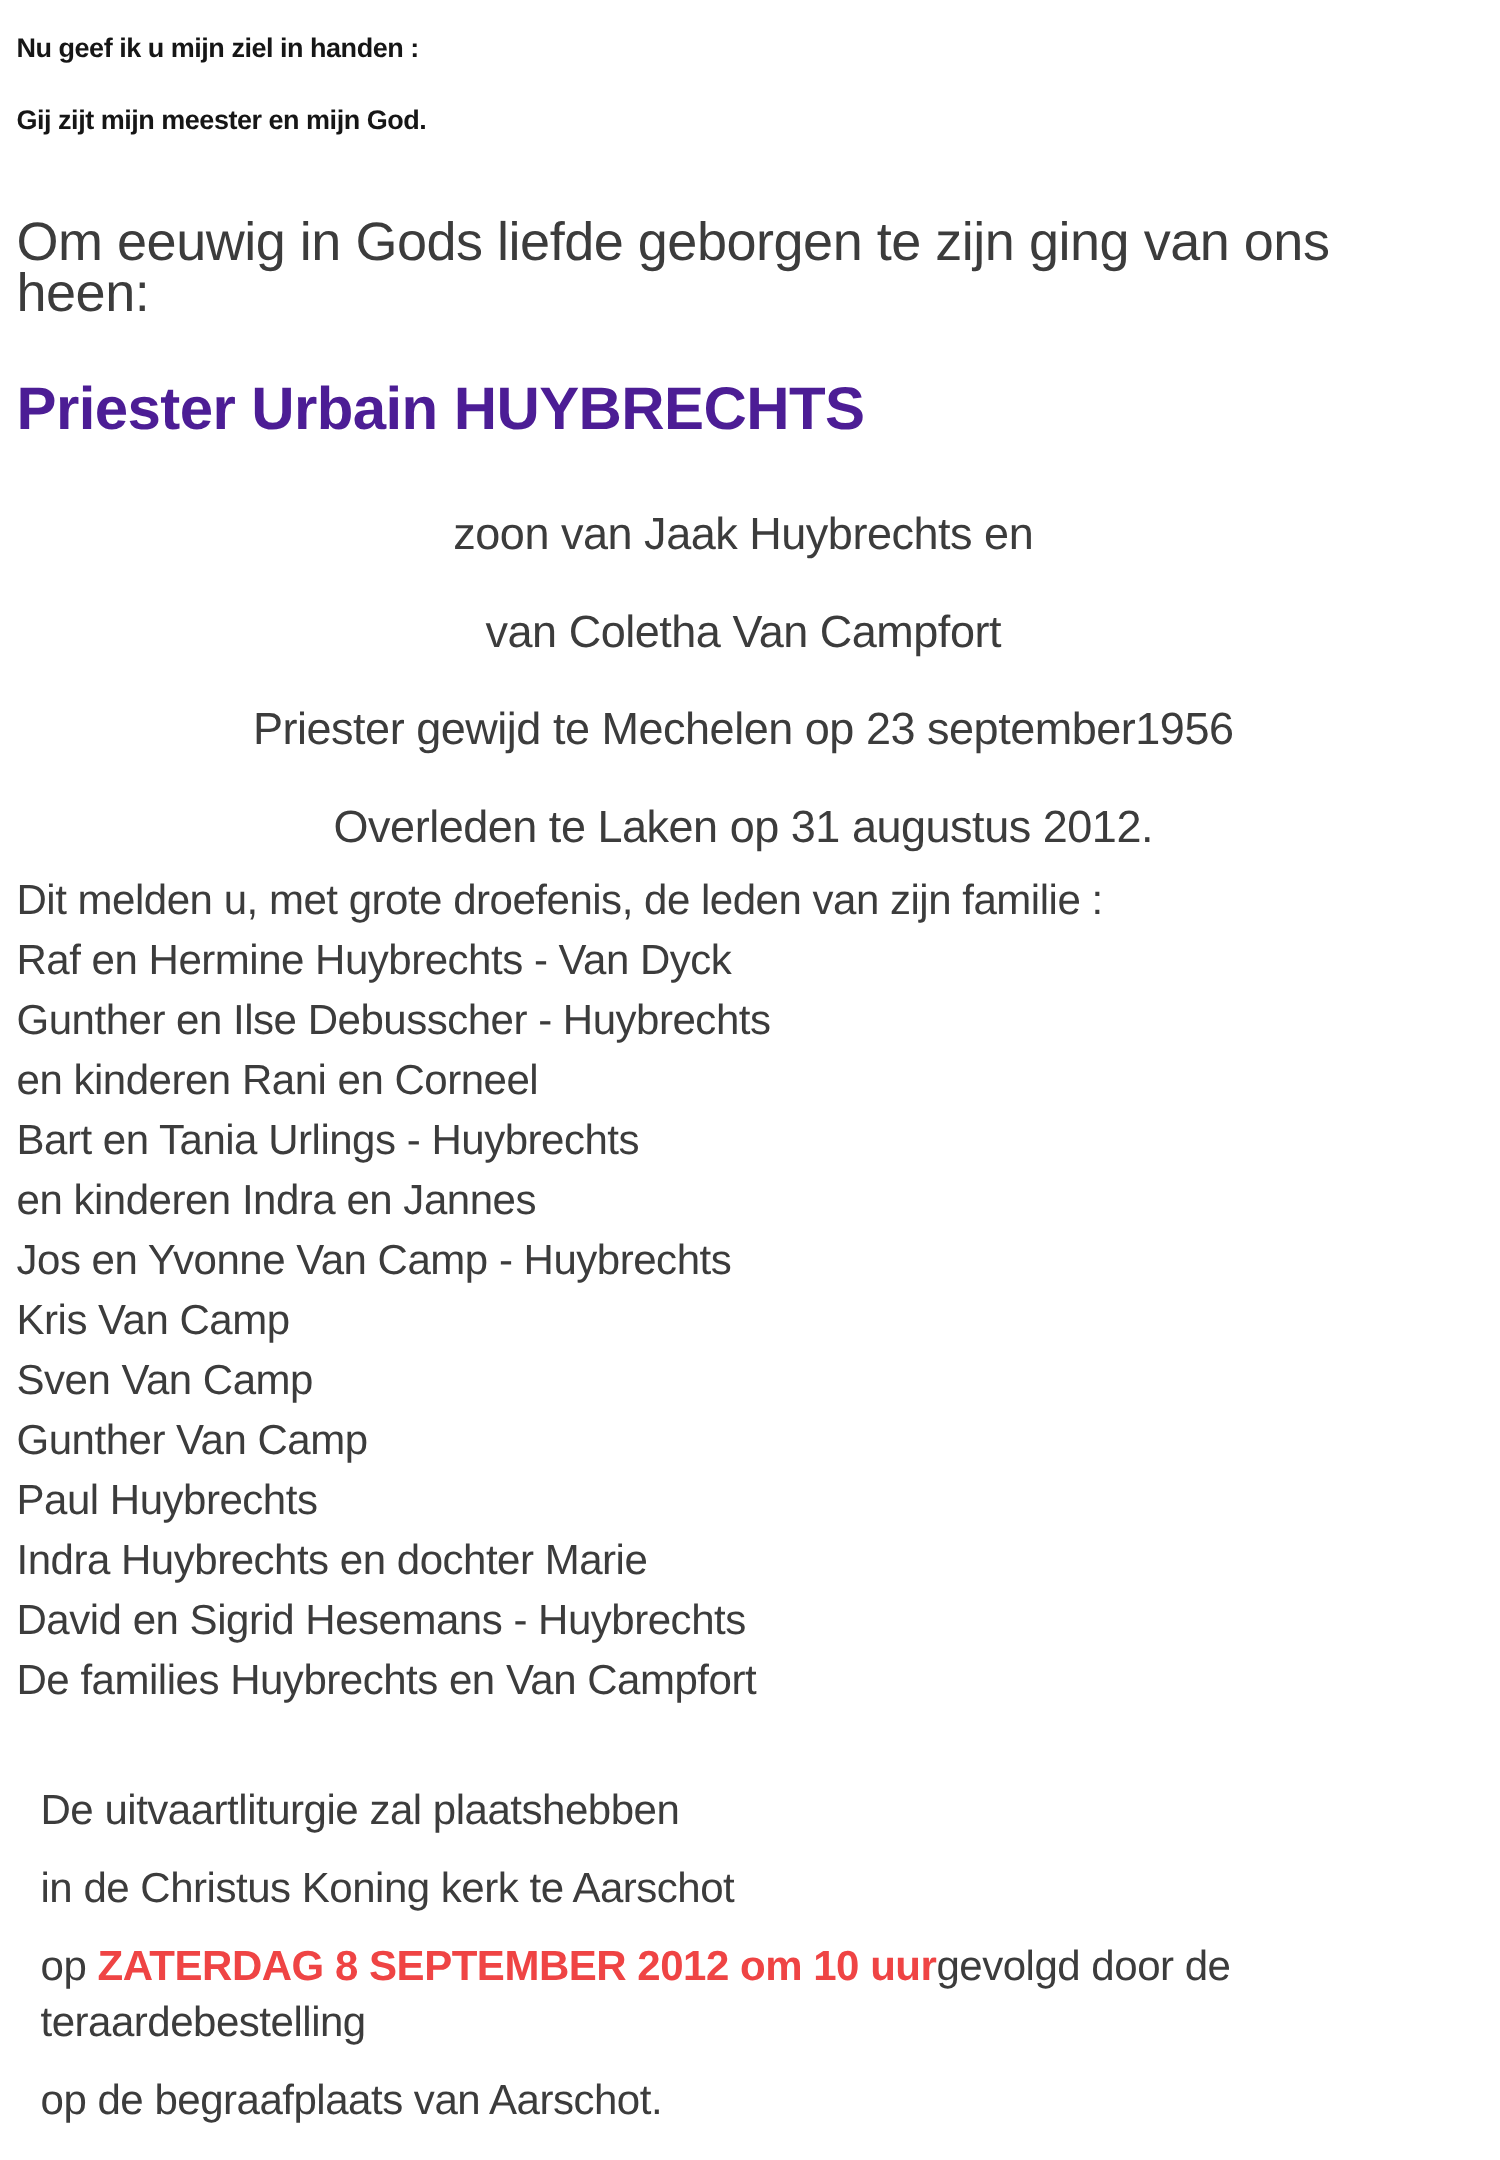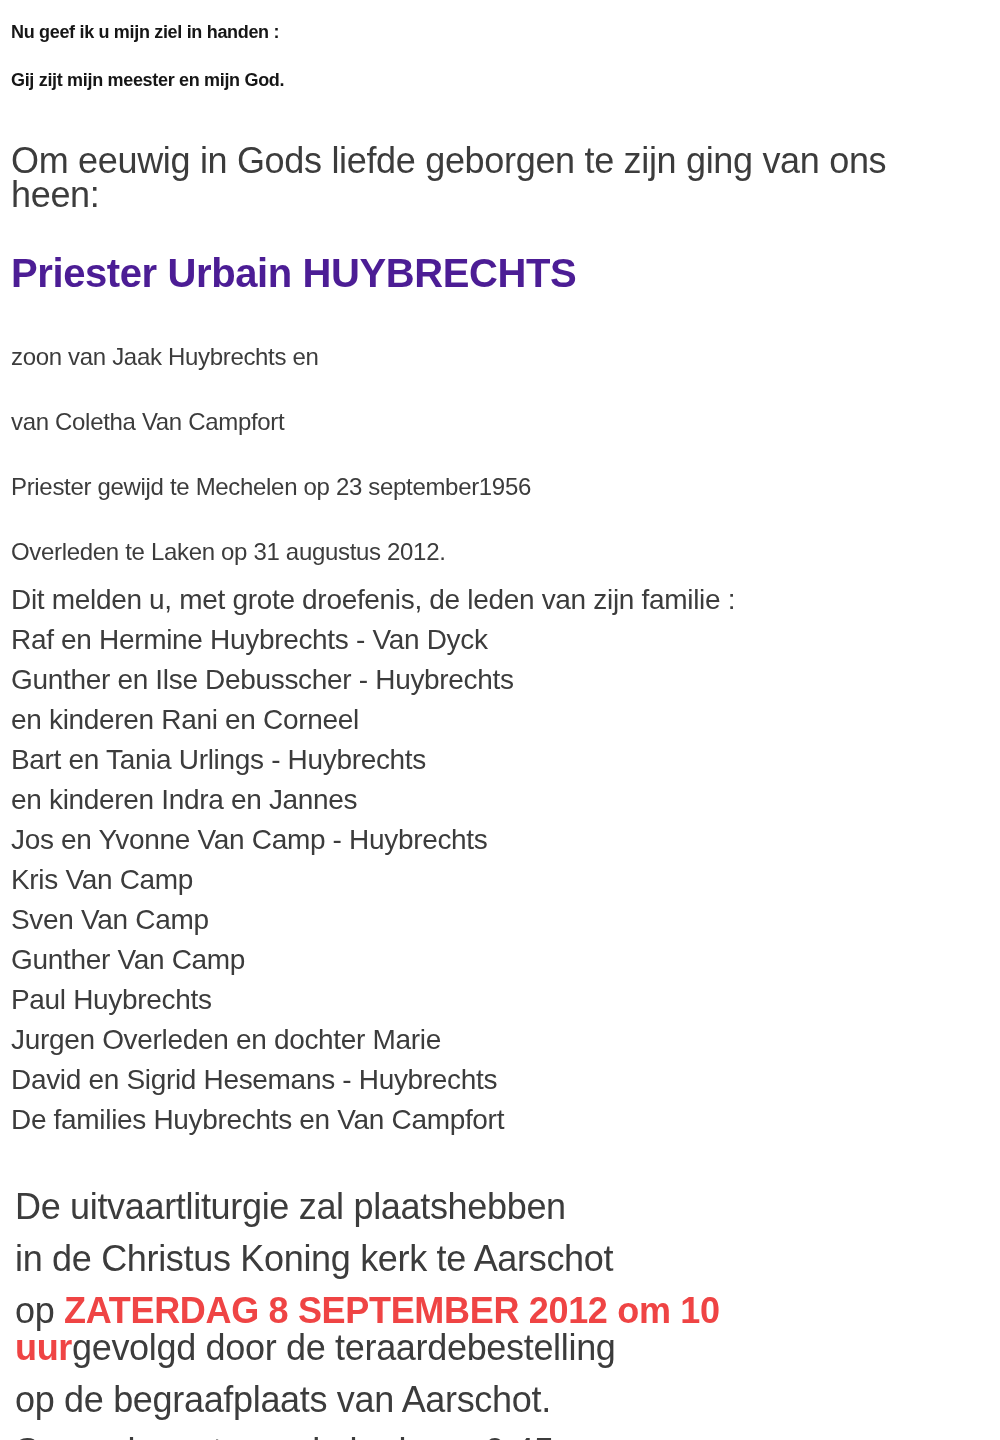--- a/index.html
+++ b/index.html
@@ -37,36 +37,37 @@
     margin: 38px 0 0;
     font-size: 40px;
     line-height: 46px;
     font-weight: 700;
     color: #4c1d95;
     letter-spacing: -0.01em;
   }
   
   .lineage p {
     margin: 32px 0 0;
-    font-size: 24px;
+    font-size: 30px;
     line-height: 33px;
+    text-align: center;
   }
   .lineage p:first-child {
     margin-top: 44px;
   }
   
   .family {
     margin-top: 12px;
     font-size: 28px;
     line-height: 40px;
   }
   
   .service p {
-    margin: 15px 4px 0;
-    font-size: 36px;
+    margin: 15px 16px 0;
+    font-size: 28px;
     line-height: 37px;
     max-width: 890px;
   }
   .service p:first-child {
     margin-top: 48px;
   }
   .service .bold-date {
     font-weight: 700;
     color: #ef4444;
   }
@@ -97,21 +98,21 @@
     <div>Raf en Hermine Huybrechts - Van Dyck</div>
     <div>Gunther en Ilse Debusscher - Huybrechts</div>
     <div>en kinderen Rani en Corneel</div>
     <div>Bart en Tania Urlings - Huybrechts</div>
     <div>en kinderen Indra en Jannes</div>
     <div>Jos en Yvonne Van Camp - Huybrechts</div>
     <div>Kris Van Camp</div>
     <div>Sven Van Camp</div>
     <div>Gunther Van Camp</div>
     <div>Paul Huybrechts</div>
-    <div>Jurgen Overleden en dochter Marie</div>
+    <div>Indra Huybrechts en dochter Marie</div>
     <div>David en Sigrid Hesemans - Huybrechts</div>
     <div>De families Huybrechts en Van Campfort</div>
   </div>
 
   <div class="service">
     <p>De uitvaartliturgie zal plaatshebben</p>
     <p>in de Christus Koning kerk te Aarschot</p>
     <p><span>op </span><span class="bold-date">ZATERDAG 8 SEPTEMBER 2012 om 10 uur</span><span>gevolgd door de teraardebestelling</span></p>
     <p>op de begraafplaats van Aarschot.</p>
     <p>Samenkomst aan de kerk om 9.45 uur.</p>

